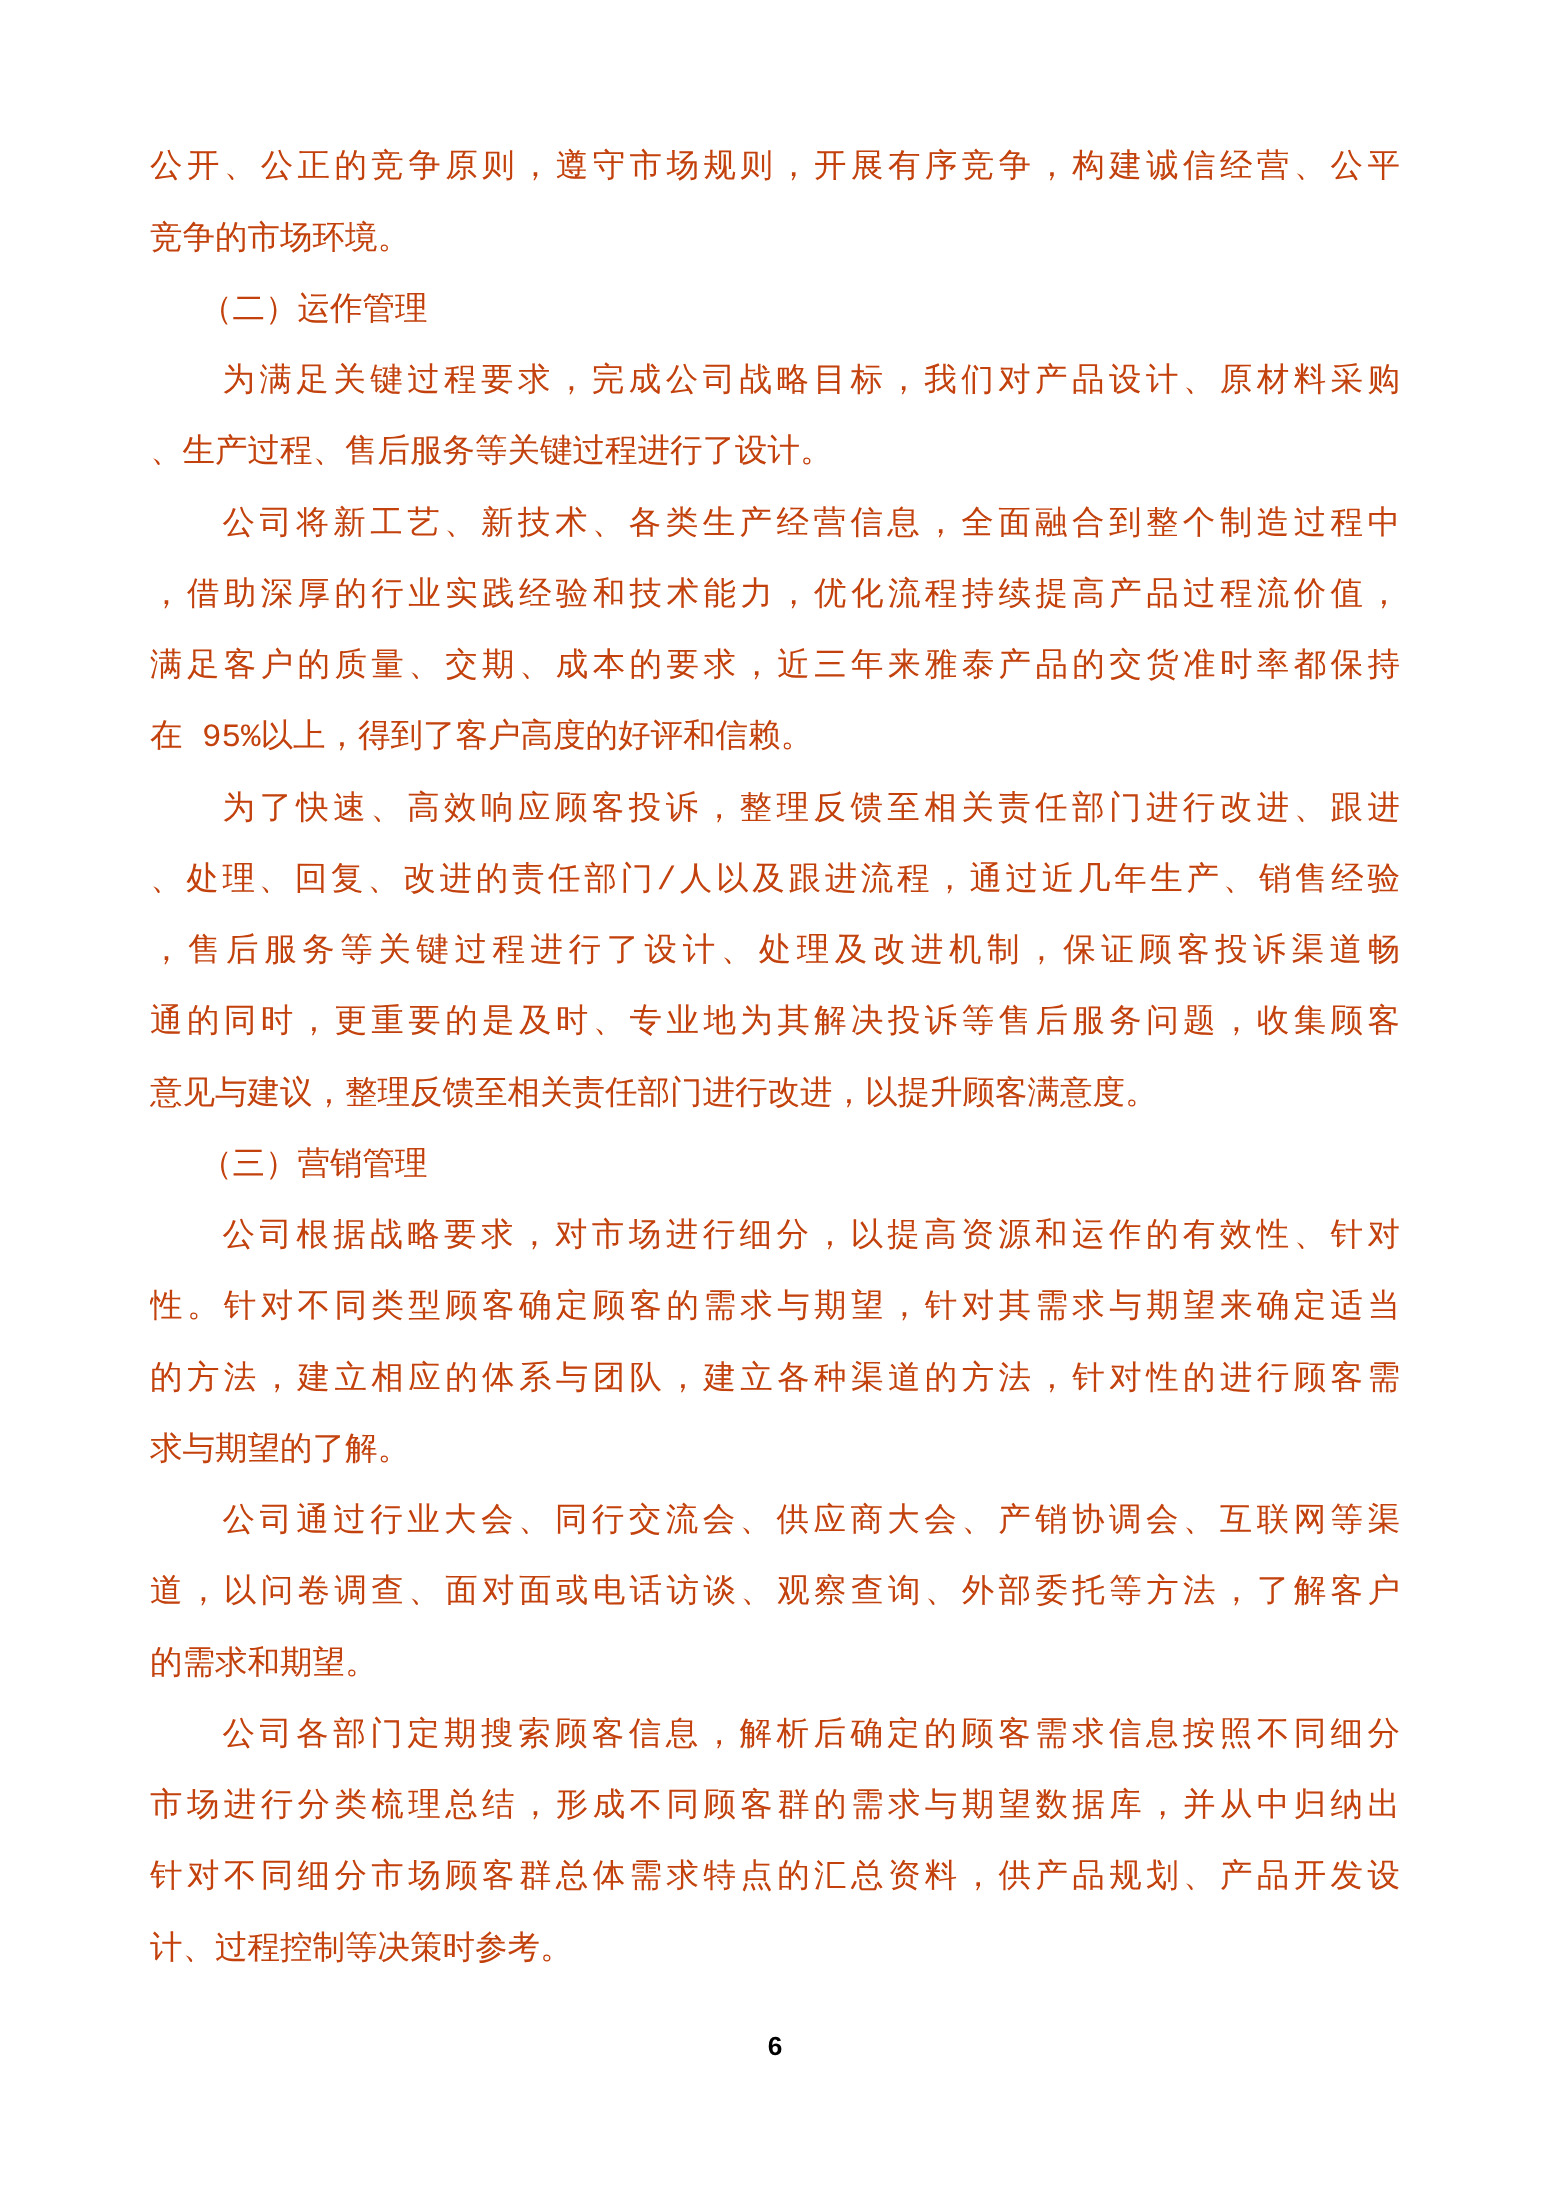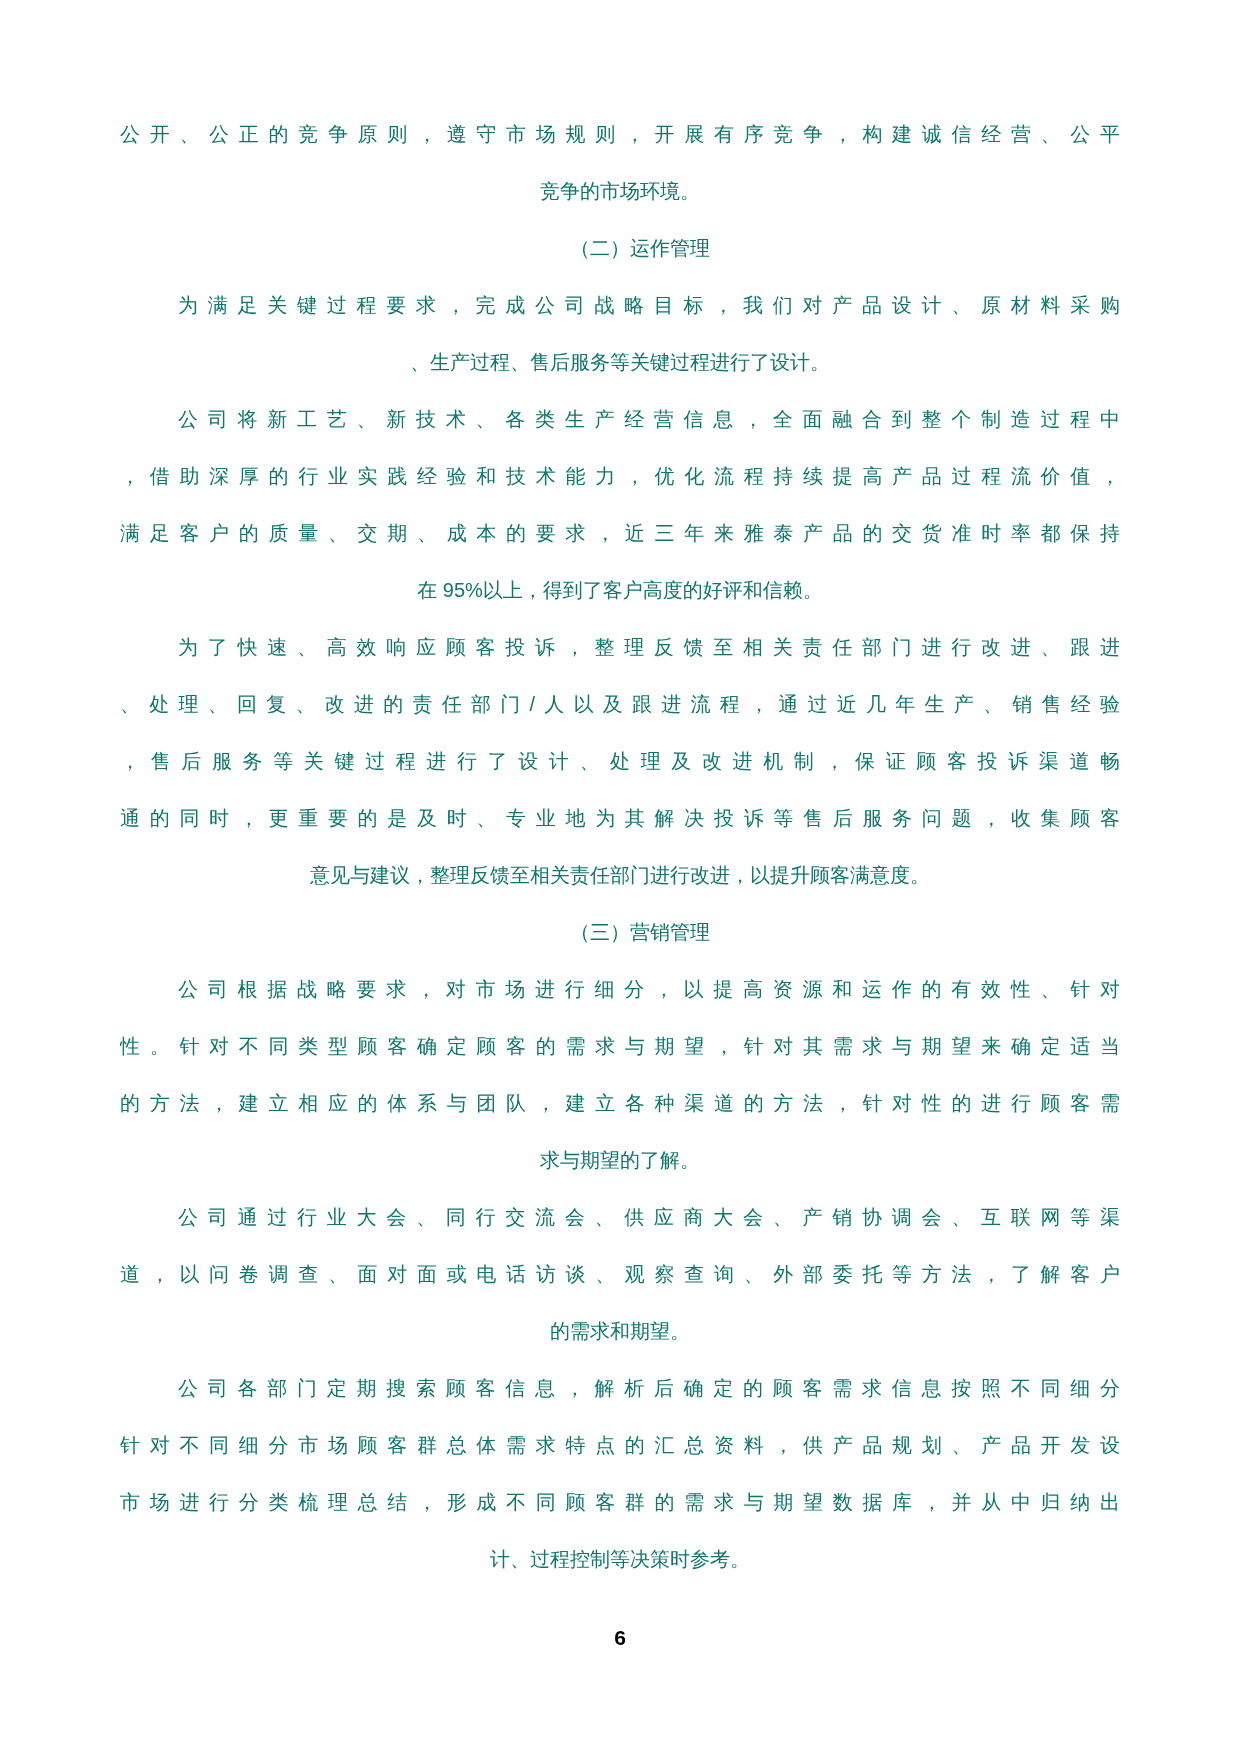--- a/index.html
+++ b/index.html
@@ -12,29 +12,29 @@
     width: 1240px;
     height: 1754px;
     background: #ffffff;
     overflow: hidden;
   }
   .doc-body {
     position: absolute;
     left: 120px;
     top: 106px;
     width: 1000px;
-    color: #0f766e;
-    font-family: Liberation Sans, sans-serif;
-    font-size: 20px;
+    color: #c2410c;
+    font-family: Liberation Mono, monospace;
+    font-size: 26px;
     line-height: 57px;
   }
   .doc-line {
     height: 57px;
     overflow: hidden;
-    text-align: center;
+    text-align: left;
     white-space: normal;
   }
   .doc-line.fill {
     text-align: justify;
     text-align-last: justify;
   }
   .doc-line.indent-body {
     padding-left: 58px;
   }
   .doc-line.indent-heading {
@@ -75,20 +75,20 @@
       <div class="doc-line">意见与建议，整理反馈至相关责任部门进行改进，以提升顾客满意度。</div>
       <div class="doc-line indent-heading">（三）营销管理</div>
       <div class="doc-line fill indent-body">公司根据战略要求，对市场进行细分，以提高资源和运作的有效性、针对</div>
       <div class="doc-line fill">性。针对不同类型顾客确定顾客的需求与期望，针对其需求与期望来确定适当</div>
       <div class="doc-line fill">的方法，建立相应的体系与团队，建立各种渠道的方法，针对性的进行顾客需</div>
       <div class="doc-line">求与期望的了解。</div>
       <div class="doc-line fill indent-body">公司通过行业大会、同行交流会、供应商大会、产销协调会、互联网等渠</div>
       <div class="doc-line fill">道，以问卷调查、面对面或电话访谈、观察查询、外部委托等方法，了解客户</div>
       <div class="doc-line">的需求和期望。</div>
       <div class="doc-line fill indent-body">公司各部门定期搜索顾客信息，解析后确定的顾客需求信息按照不同细分</div>
+      <div class="doc-line fill">市场进行分类梳理总结，形成不同顾客群的需求与期望数据库，并从中归纳出</div>
       <div class="doc-line fill">针对不同细分市场顾客群总体需求特点的汇总资料，供产品规划、产品开发设</div>
-      <div class="doc-line fill">市场进行分类梳理总结，形成不同顾客群的需求与期望数据库，并从中归纳出</div>
       <div class="doc-line">计、过程控制等决策时参考。</div>
     </div>
   <div class="footer">
     <span class="page-number">6</span>
   </div>
 </div>
 
 </body></html>

